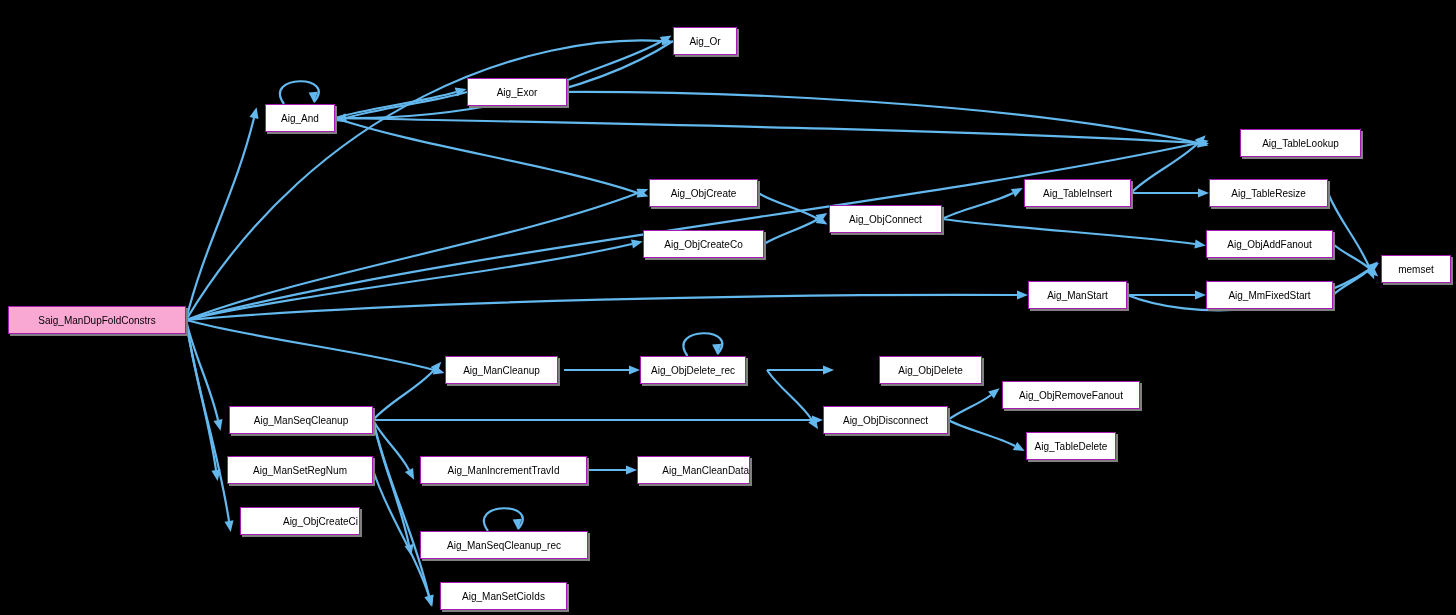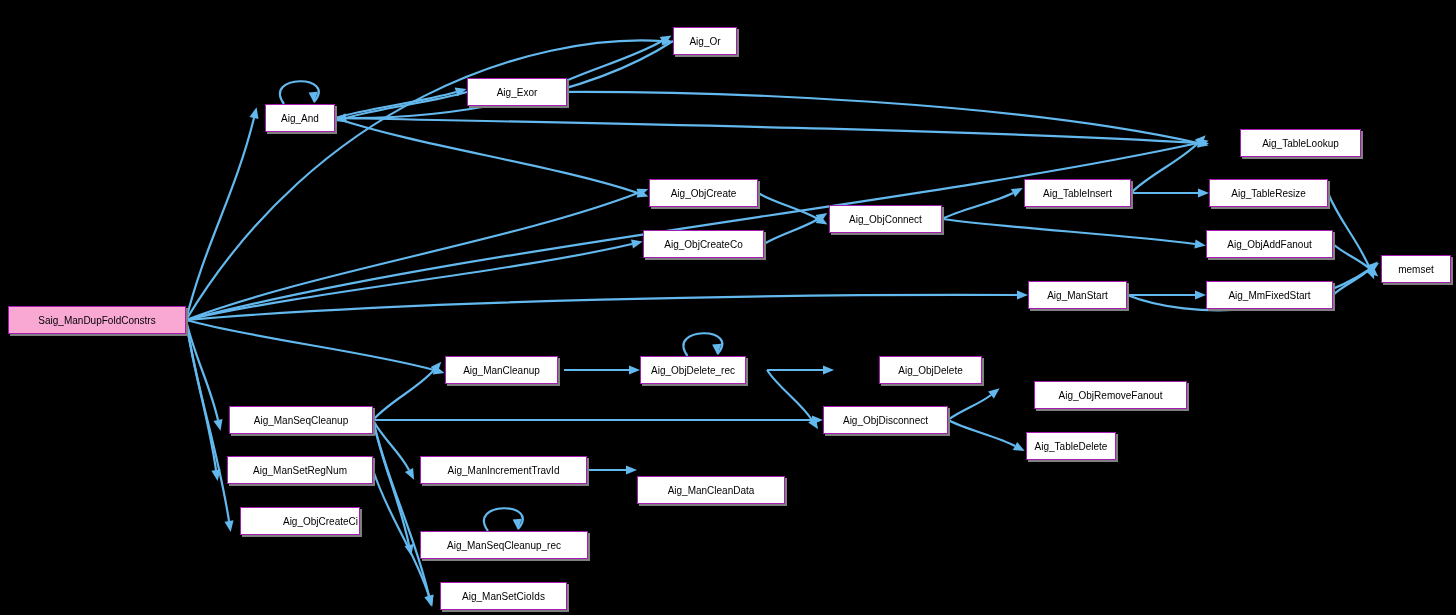--- a/index.html
+++ b/index.html
@@ -149,39 +149,39 @@
       </div>
       <div class="nodebox" style="left: 445px; top: 356px; width: 113px;">
         <span>Aig_ManCleanup</span>
       </div>
       <div class="nodebox" style="left: 640px; top: 356px; width: 106px;">
         <span>Aig_ObjDelete_rec</span>
       </div>
       <div class="nodebox" style="left: 834px; top: 356px; width: 103px; margin-left: 45px;">
         <span>Aig_ObjDelete</span>
       </div>
-      <div class="nodebox" style="left: 1002px; top: 381px; width: 153px; margin-left: 32px;">
+      <div class="nodebox" style="left: 1002px; top: 381px; width: 138px;">
         <span>Aig_ObjRemoveFanout</span>
       </div>
       <div class="nodebox" style="left: 229px; top: 406px; width: 144px;">
         <span>Aig_ManSeqCleanup</span>
       </div>
       <div class="nodebox" style="left: 823px; top: 406px; width: 125px; justify-content: center;">
         <span>Aig_ObjDisconnect</span>
       </div>
       <div class="nodebox" style="left: 1026px; top: 432px; width: 90px;">
         <span>Aig_TableDelete</span>
       </div>
       <div class="nodebox" style="left: 227px; top: 456px; width: 146px;">
         <span>Aig_ManSetRegNum</span>
       </div>
       <div class="nodebox" style="left: 420px; top: 456px; width: 167px;">
         <span>Aig_ManIncrementTravId</span>
       </div>
-      <div class="nodebox" style="left: 637px; top: 476px; width: 148px;">
+      <div class="nodebox" style="left: 637px; top: 456px; width: 113px; justify-content: flex-end;">
         <span>Aig_ManCleanData</span>
       </div>
       <div class="nodebox" style="left: 240px; top: 507px; width: 120px; padding-left: 41px;">
         <span>Aig_ObjCreateCi</span>
       </div>
       <div class="nodebox" style="left: 420px; top: 531px; width: 168px;">
         <span>Aig_ManSeqCleanup_rec</span>
       </div>
       <div class="nodebox" style="left: 440px; top: 582px; width: 127px;">
         <span>Aig_ManSetCioIds</span>

